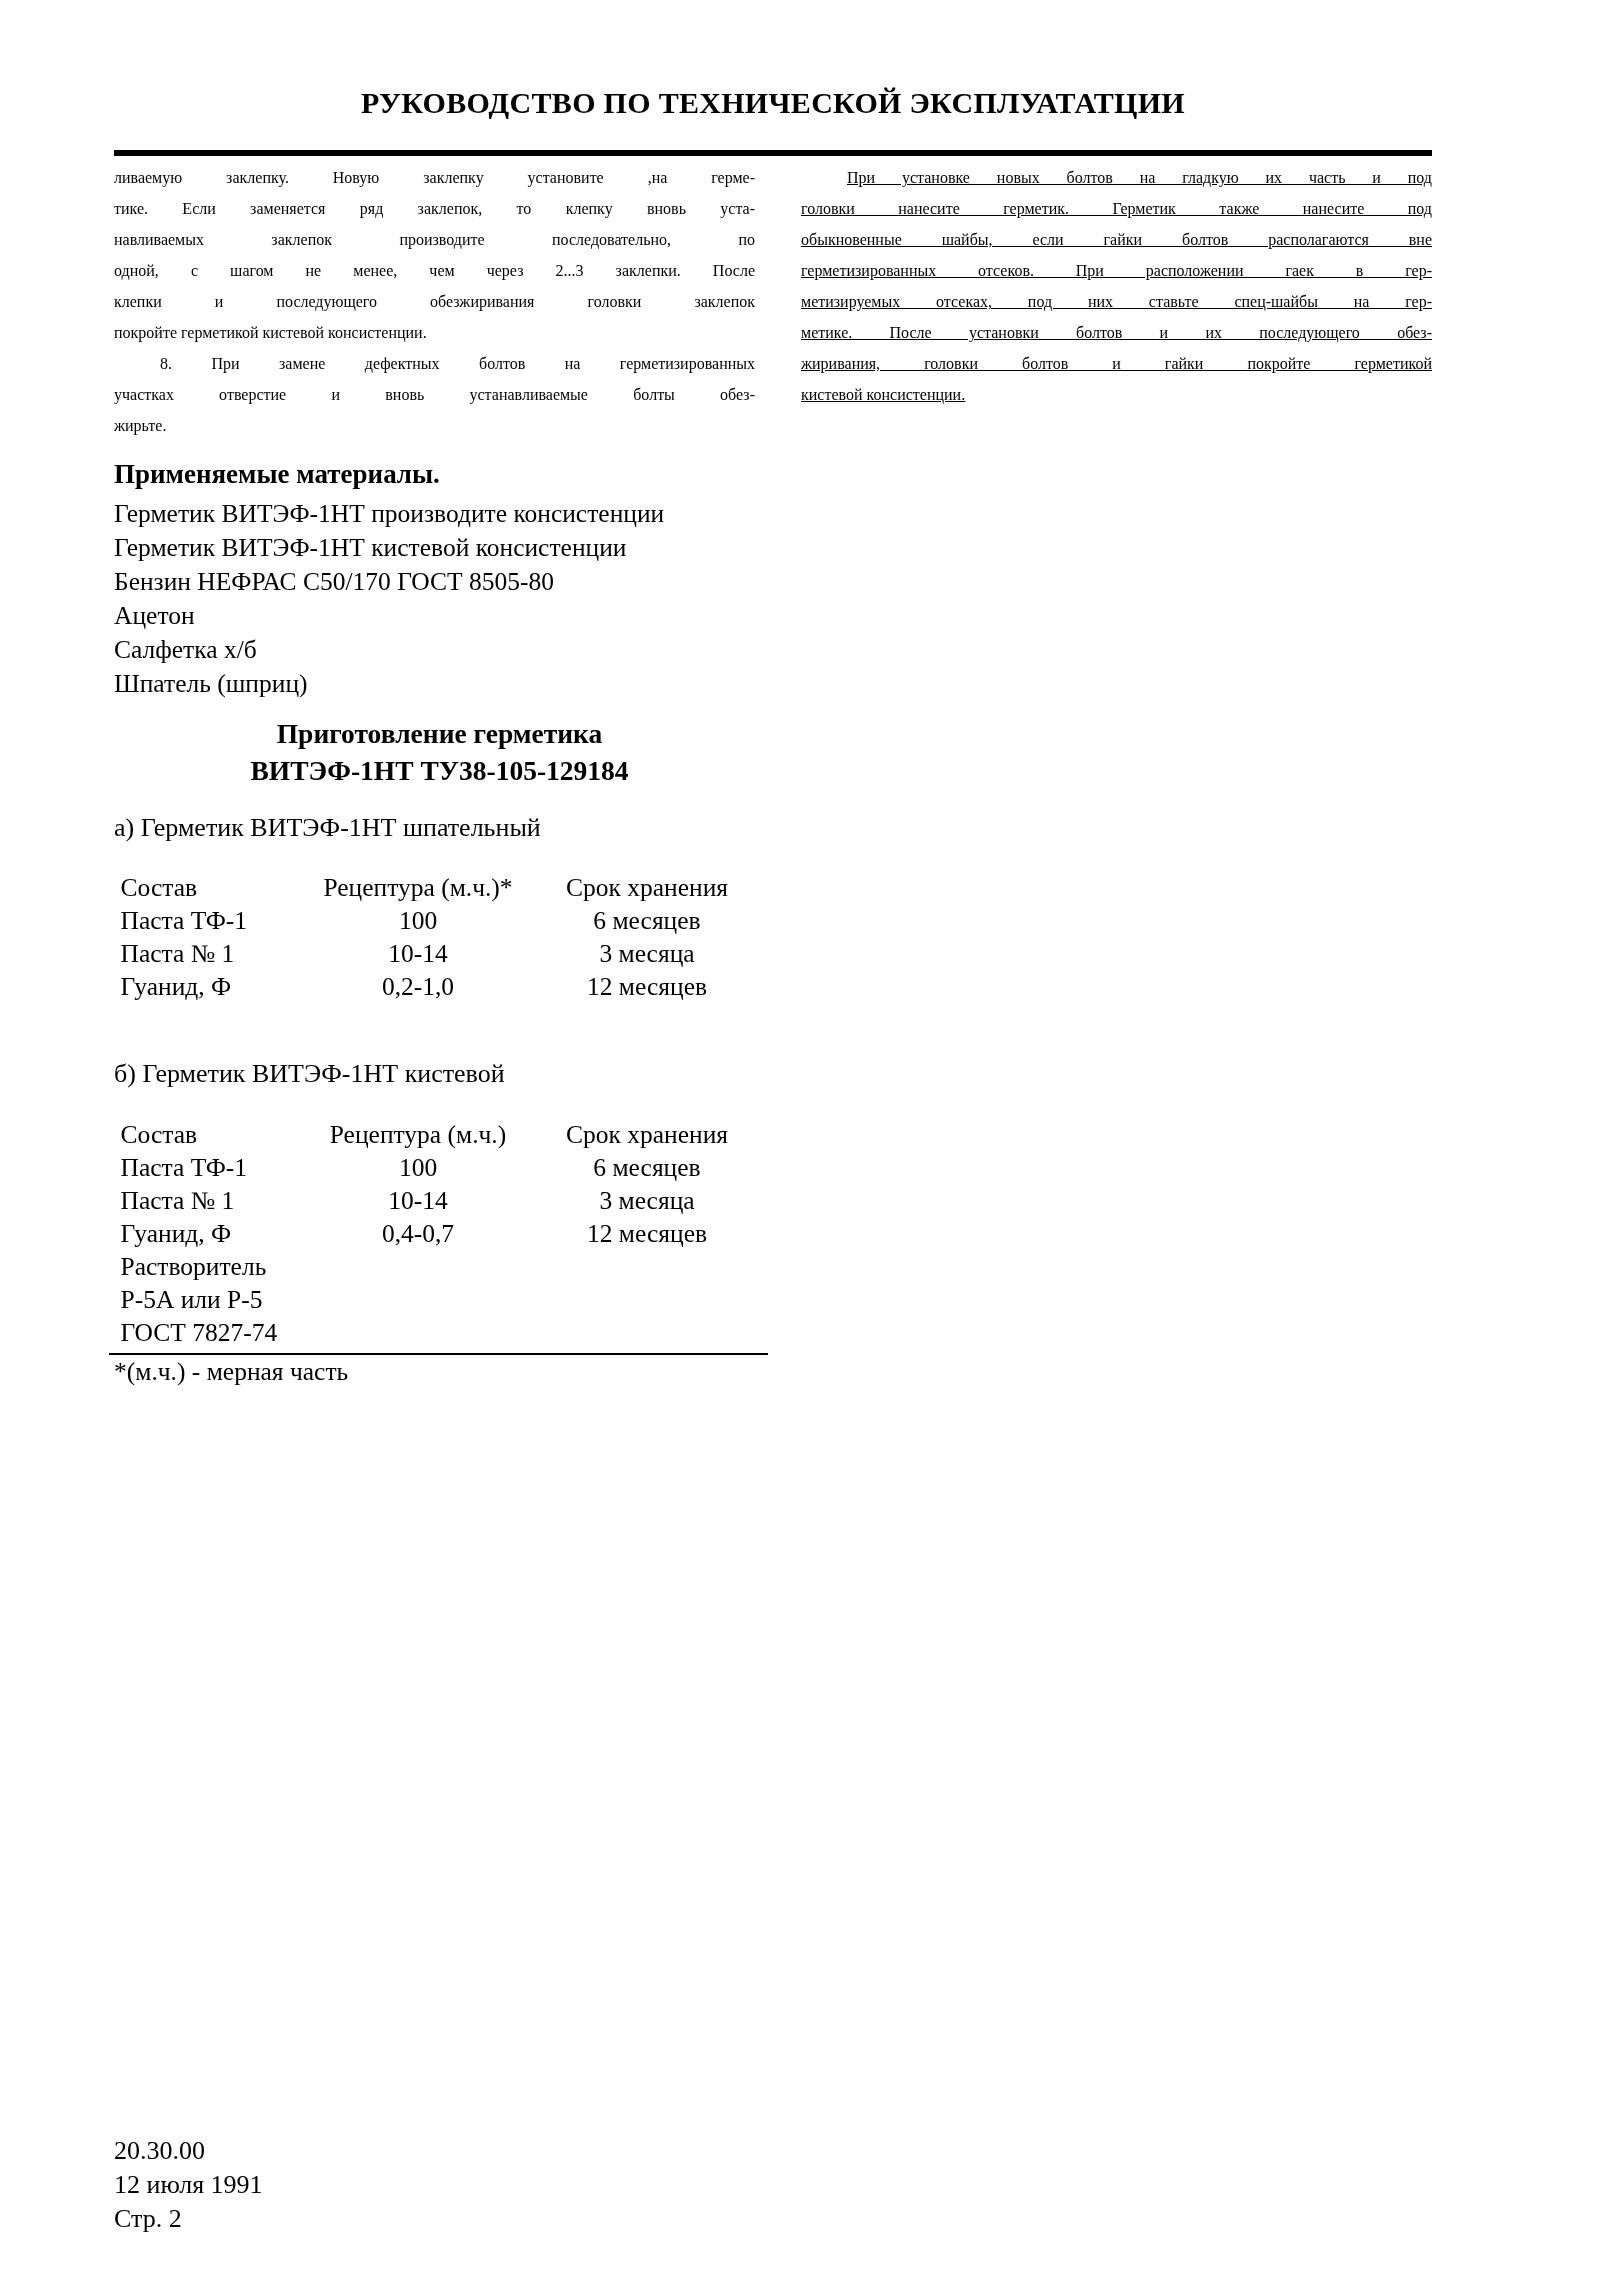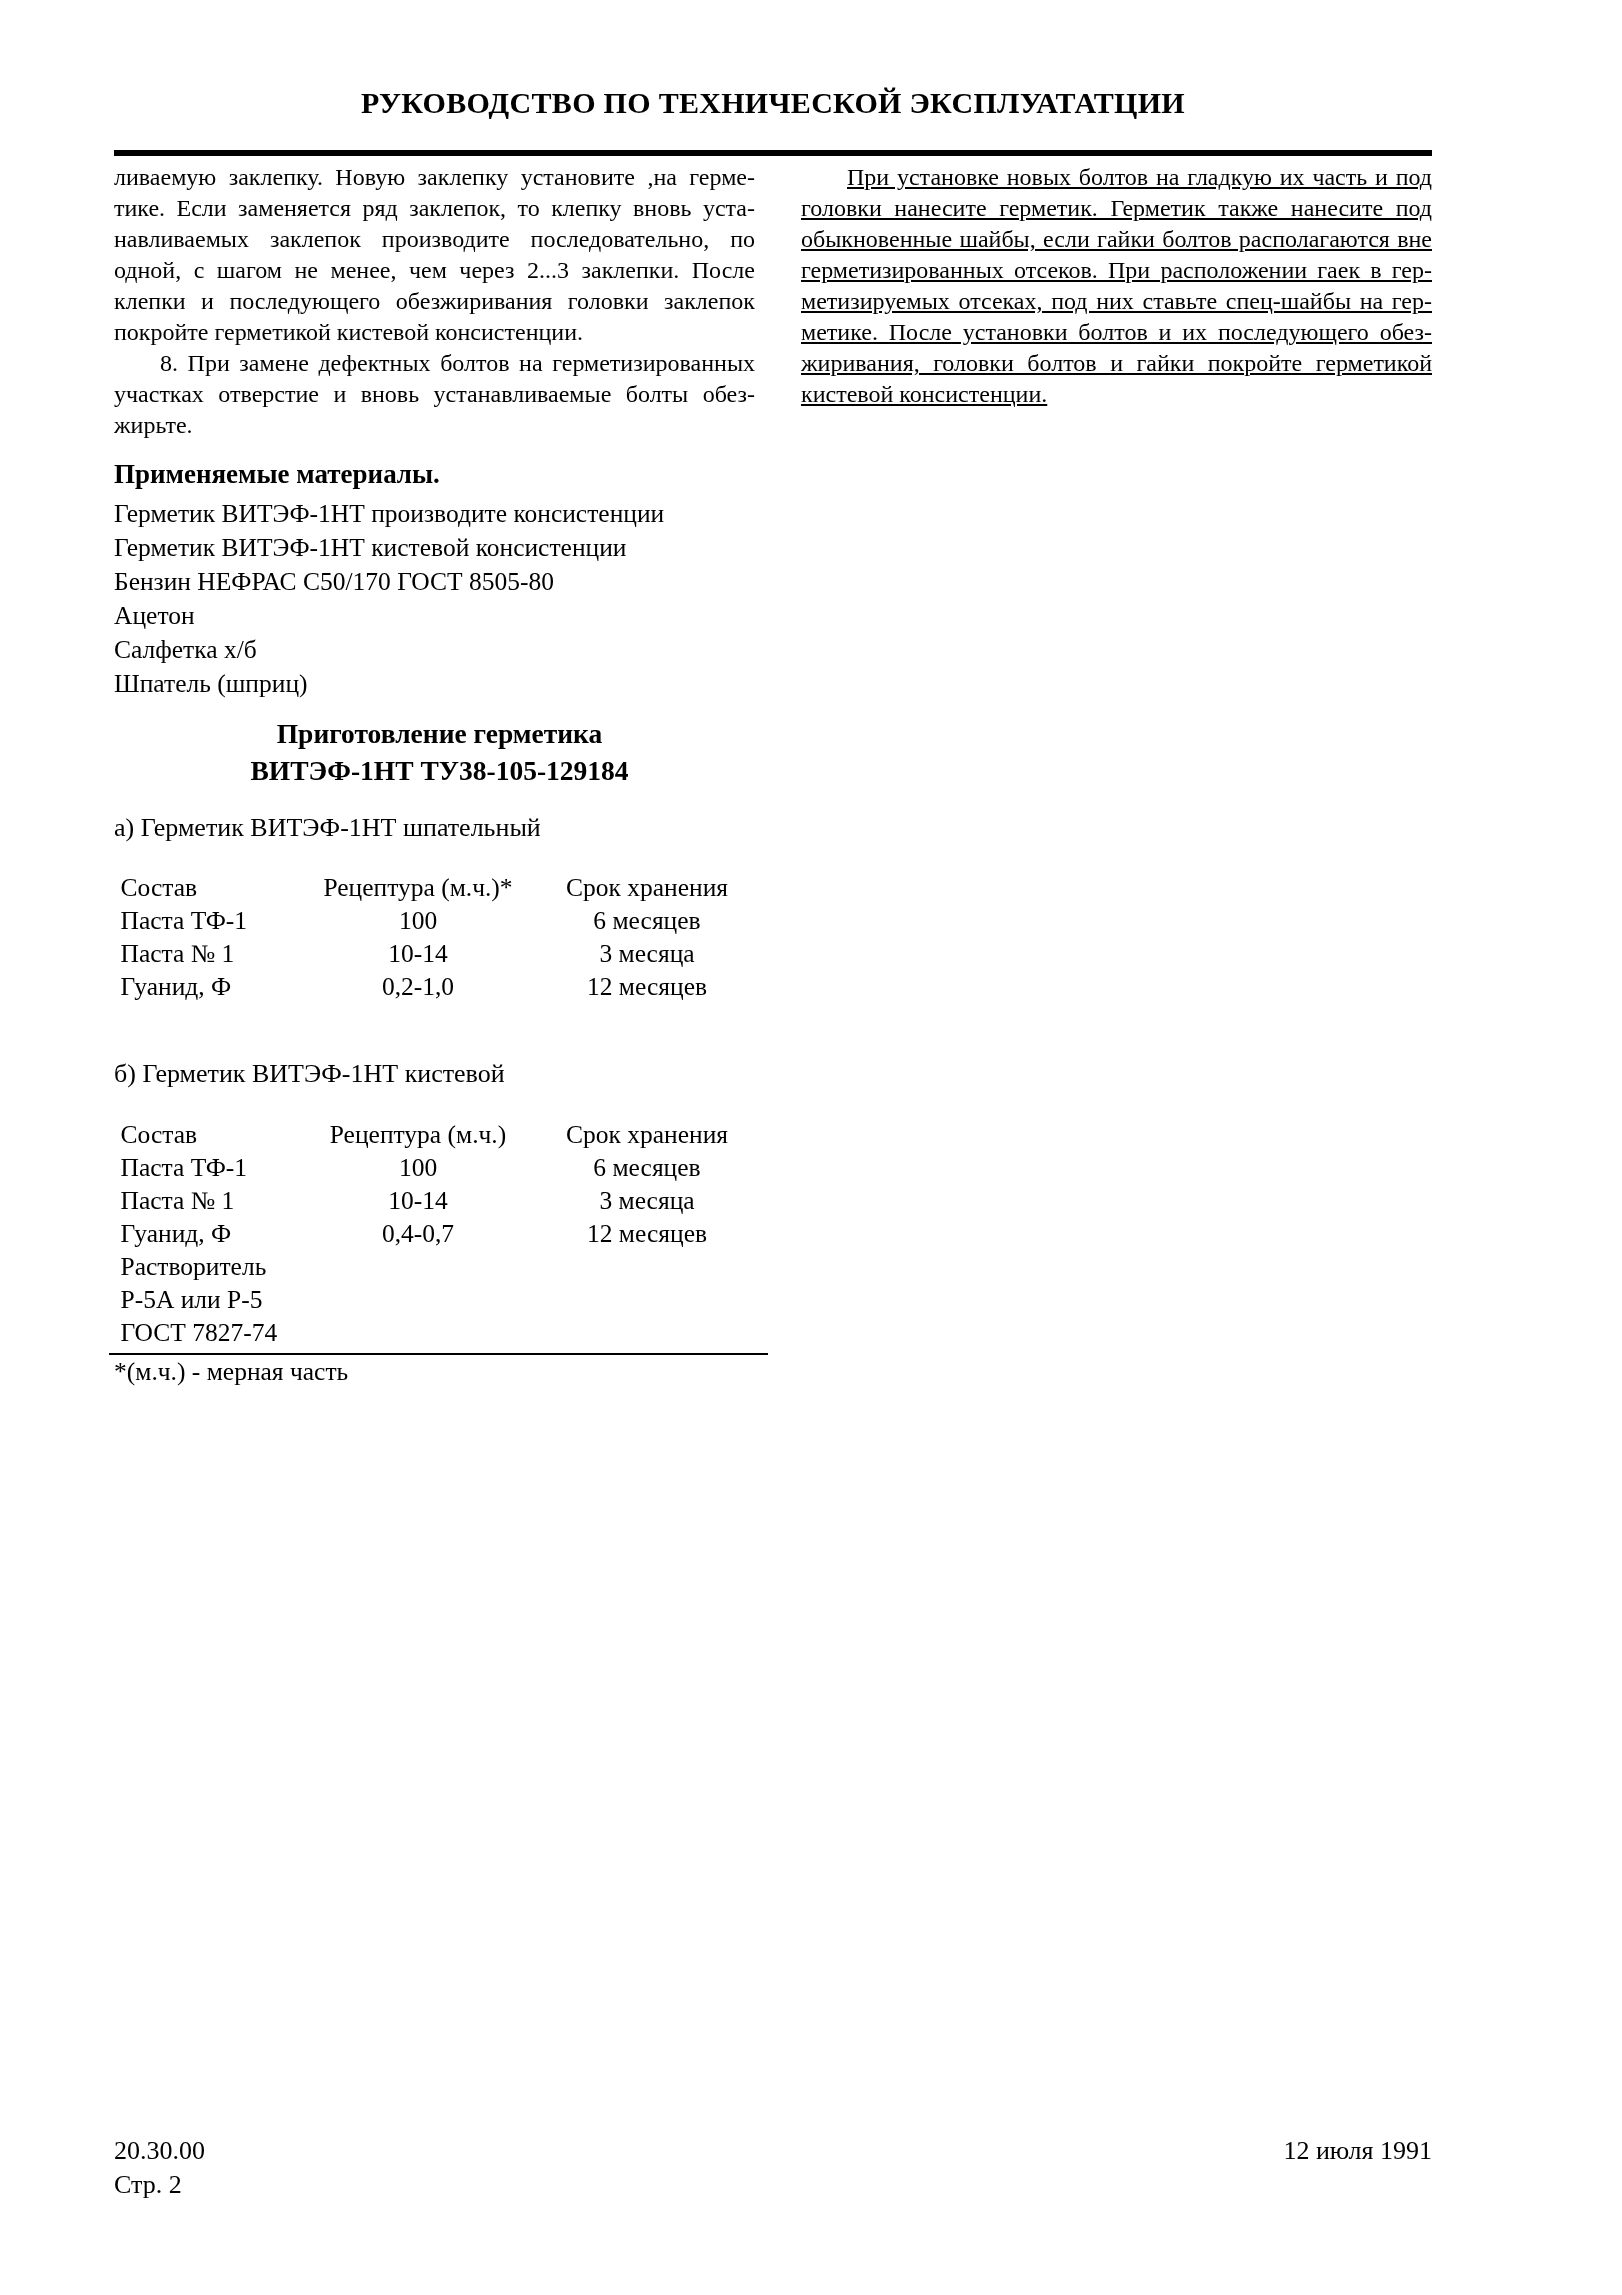--- a/index.html
+++ b/index.html
@@ -31,21 +31,21 @@
     background: #000;
     margin-top: 29px;
   }
   .cols {
     display: flex;
     gap: 46px;
     margin-top: 6.5px;
   }
   .col-left  { width: 641px; }
   .col-right { width: 631px; text-decoration: underline; }
-  .para { font-size: 24px; line-height: 31px; }
+  .para { font-size: 16px; line-height: 31px; }
   .para .line {
     white-space: nowrap;
     text-align: justify;
     text-align-last: justify;
   }
   .para .line:last-child { text-align-last: left; }
   .para.indent .line:first-child { text-indent: 46px; }
 
   .left-block { width: 651px; }
   .sec-heading {
@@ -83,21 +83,21 @@
   .footnote { font-size: 25.5px; line-height: 34px; }
 
   .footer {
     position: absolute;
     left: 114px;
     top: 2134px;
     width: 1318px;
     font-size: 26px;
     line-height: 34px;
   }
-  .footer-row { display: flex; justify-content: space-between; }
+  .footer-row { display: flex; justify-content: space-between; flex-direction: column; }
 </style>
 </head>
 <body>
 
 <div class="page">
   <div class="content">
 
     <div class="doc-title">РУКОВОДСТВО ПО ТЕХНИЧЕСКОЙ ЭКСПЛУАТАТЦИИ</div>
 
     <div class="rule-thick"></div>

